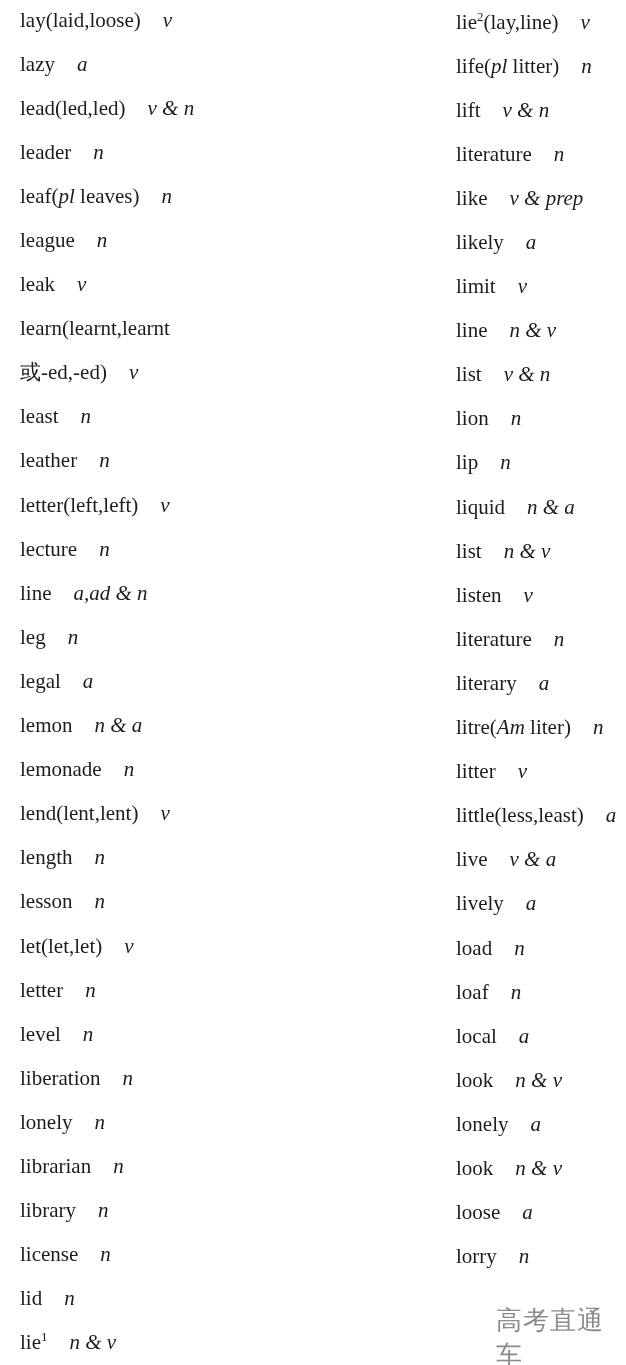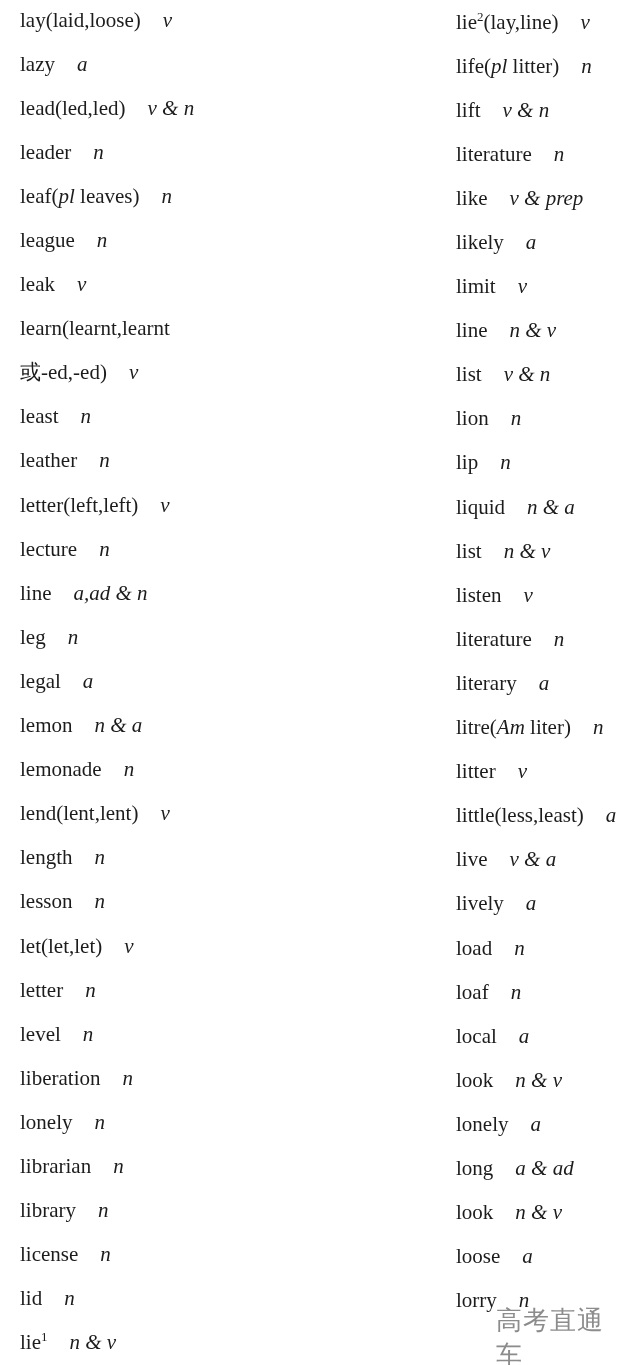--- a/index.html
+++ b/index.html
@@ -281,24 +281,20 @@
     </div>
     <div class="entry-row">
       <span class="word"><span>look</span></span>
       <span class="pos">n &amp; v</span>
     </div>
     <div class="entry-row">
       <span class="word"><span>lonely</span></span>
       <span class="pos">a</span>
     </div>
     <div class="entry-row">
-      <span class="word"><span>long</span></span>
-      <span class="pos">a &amp; ad</span>
-    </div>
-    <div class="entry-row">
       <span class="word"><span>look</span></span>
       <span class="pos">n &amp; v</span>
     </div>
     <div class="entry-row">
       <span class="word"><span>loose</span></span>
       <span class="pos">a</span>
     </div>
     <div class="entry-row">
       <span class="word"><span>lorry</span></span>
       <span class="pos">n</span>

